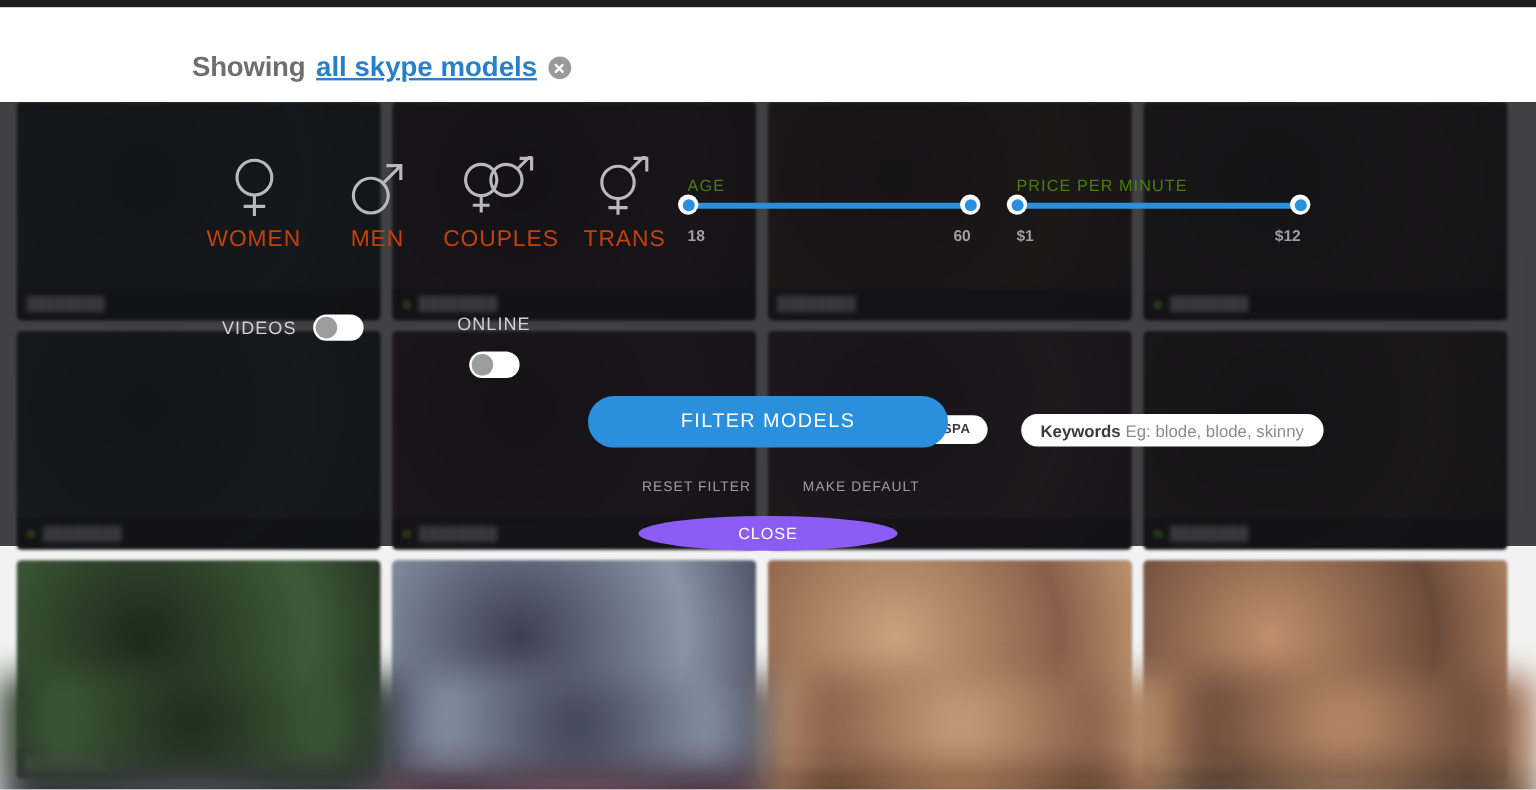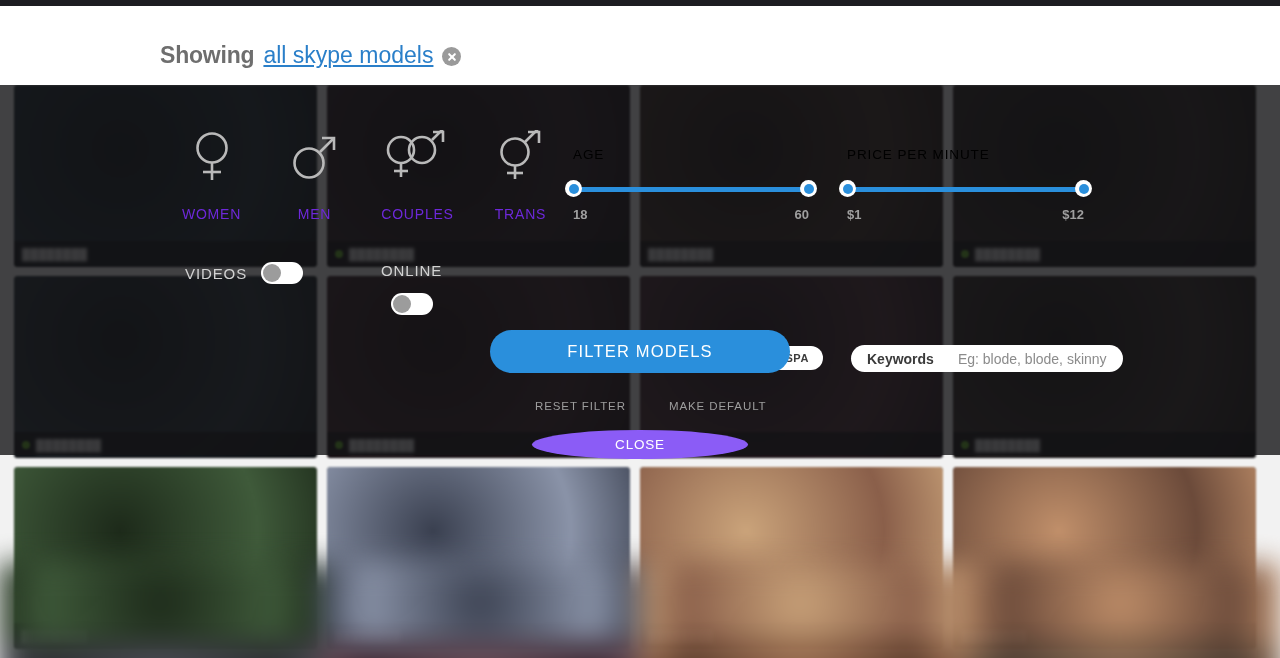--- a/index.html
+++ b/index.html
@@ -48,21 +48,21 @@
     white-space: nowrap;
   }
   .showing-label {
     font-size: 23px;
     font-weight: bold;
     color: #6e6e6e;
     letter-spacing: -0.2px;
   }
   .showing-link {
     font-size: 23px;
-    font-weight: normal;
+    font-weight: bold;
     color: #2a7fc9;
     text-decoration: underline;
     text-underline-offset: 2px;
     cursor: pointer;
   }
   .clear-filter-icon {
     width: 19px; height: 19px;
     border-radius: 50%;
     background: #9a9a9a;
     position: relative;
@@ -174,33 +174,33 @@
     text-align: center;
     cursor: pointer;
   }
   .gender-icon {
     height: 52px;
     display: flex;
     align-items: center;
     justify-content: center;
   }
   .gender-label {
-    margin-top: 24px;
-    font-size: 14px;
-    color: #6d28d9;
+    margin-top: 7px;
+    font-size: 19px;
+    color: #c2410c;
     letter-spacing: 0.8px;
   }
 
   
   .slider-block { position: absolute; }
   .slider-title {
     font-size: 13.5px;
-    color: #000000;
+    color: #4d7c0f;
     letter-spacing: 0.9px;
-    margin-bottom: 22px;
+    margin-bottom: 4px;
   }
   .slider-track-wrap {
     position: relative;
     height: 10px;
   }
   .slider-track {
     position: absolute;
     top: 3px; left: 0;
     height: 5px;
     width: 100%;
@@ -296,21 +296,21 @@
   
   .keywords-field {
     position: absolute;
     left: 851px; top: 260px;
     height: 27px;
     background: #ffffff;
     border-radius: 14px;
     display: flex;
     align-items: center;
     padding: 0 16px;
-    gap: 24px;
+    gap: 4px;
     cursor: text;
   }
   .keywords-label {
     font-size: 14px;
     font-weight: bold;
     color: #3a3a3a;
   }
   .keywords-placeholder {
     font-size: 14px;
     color: #8b8b8b;

